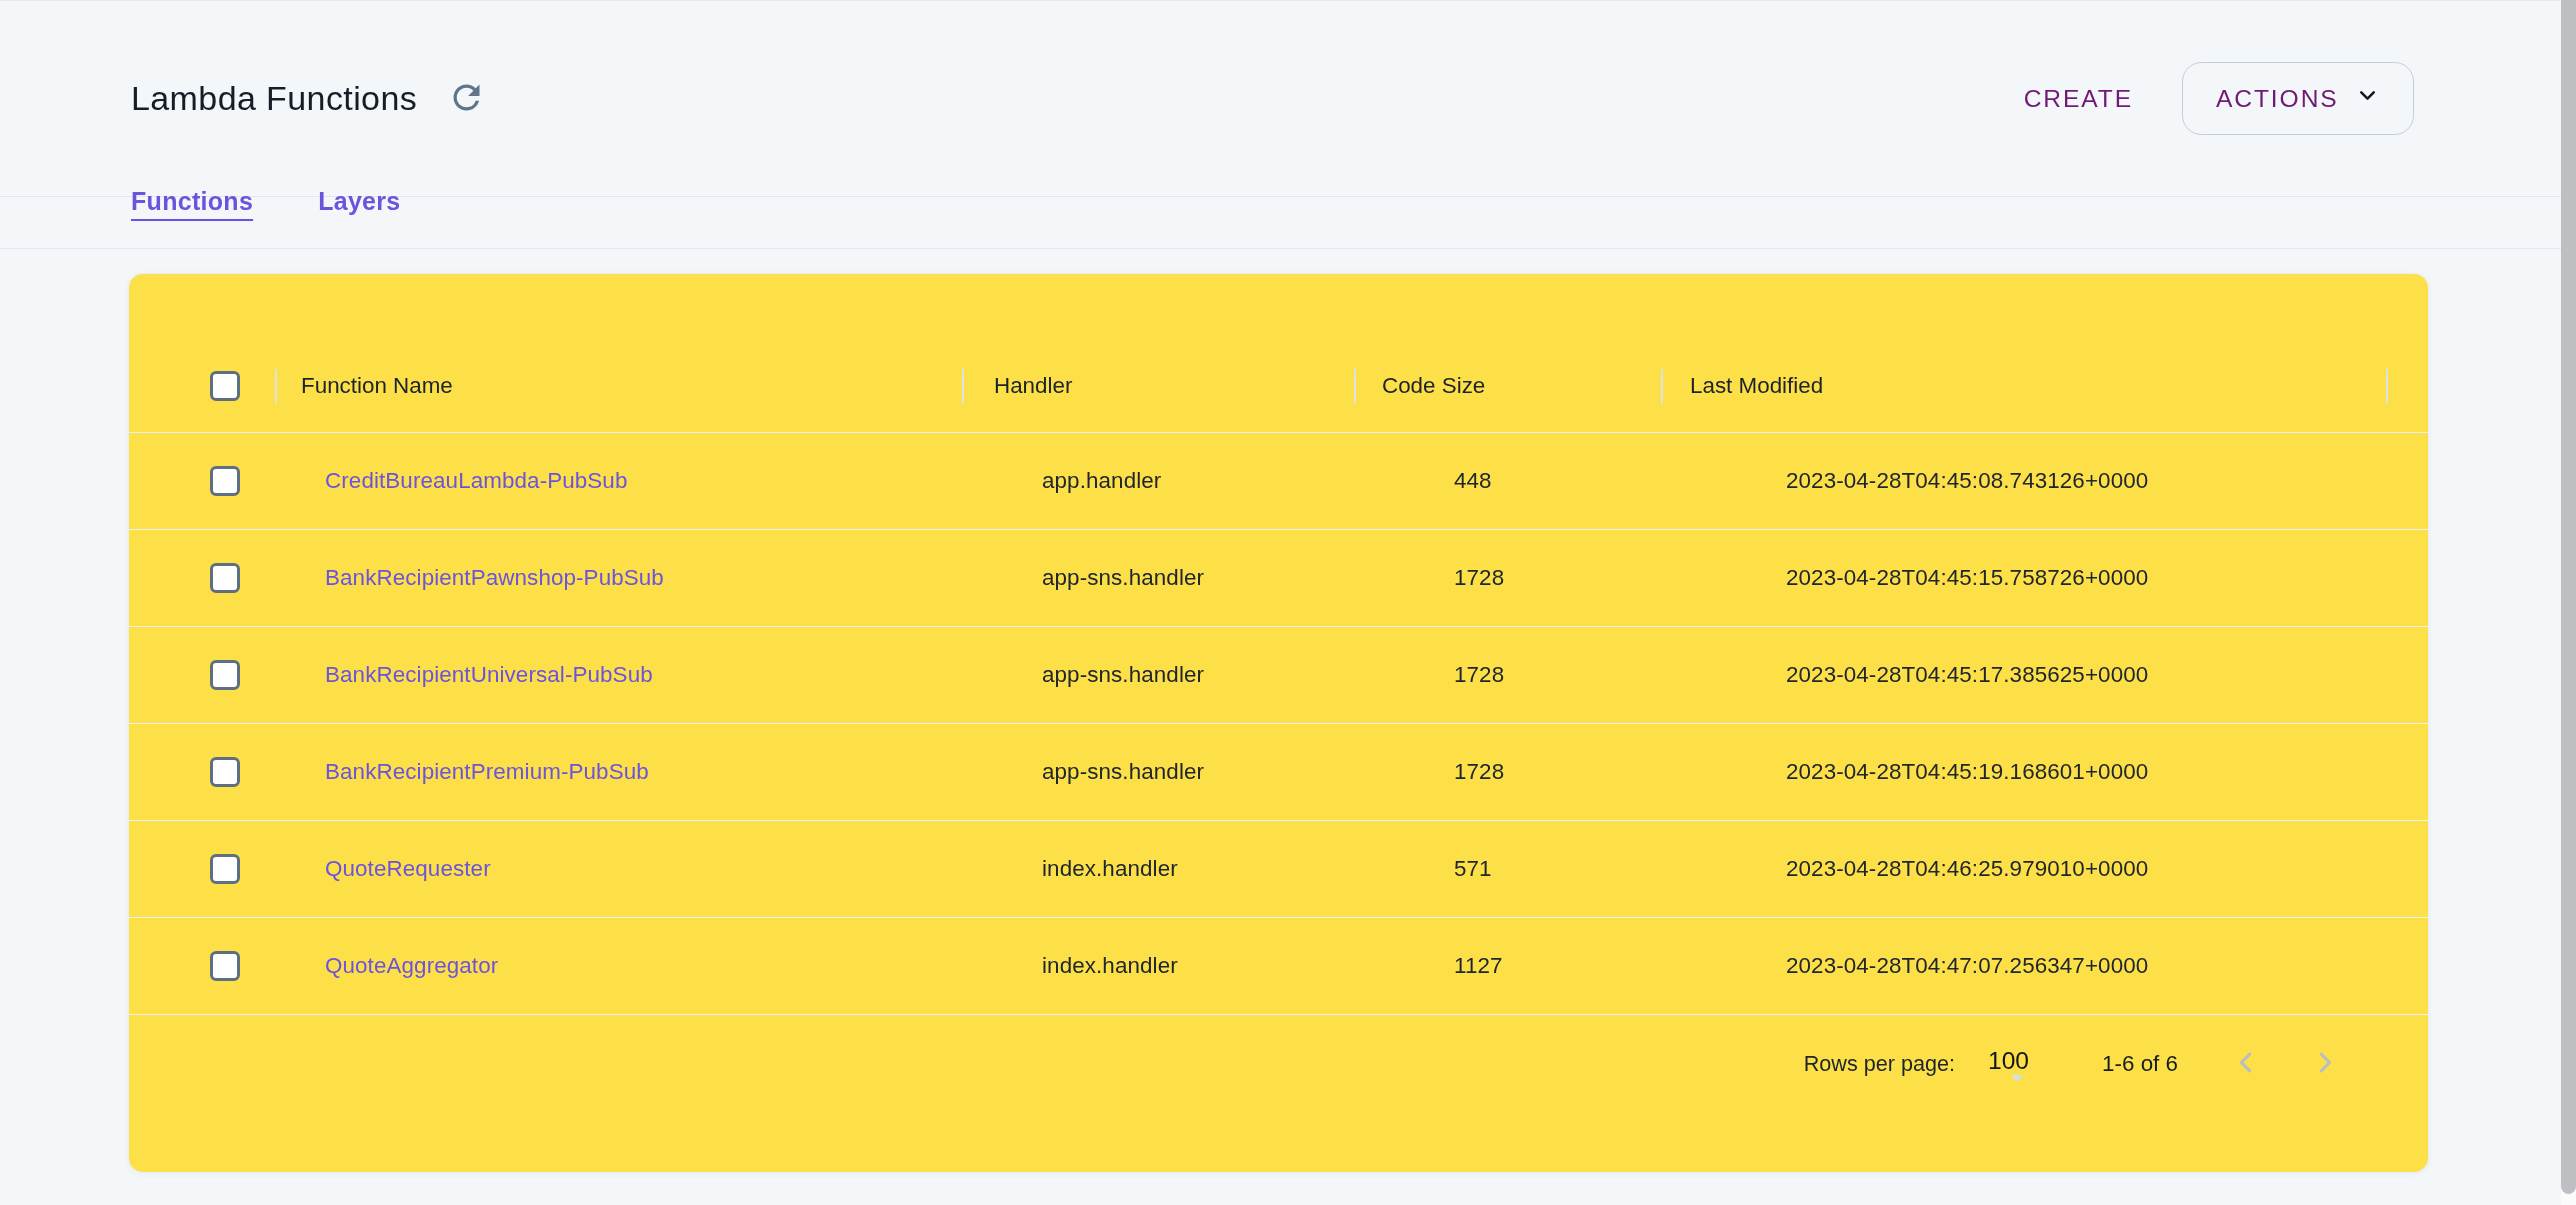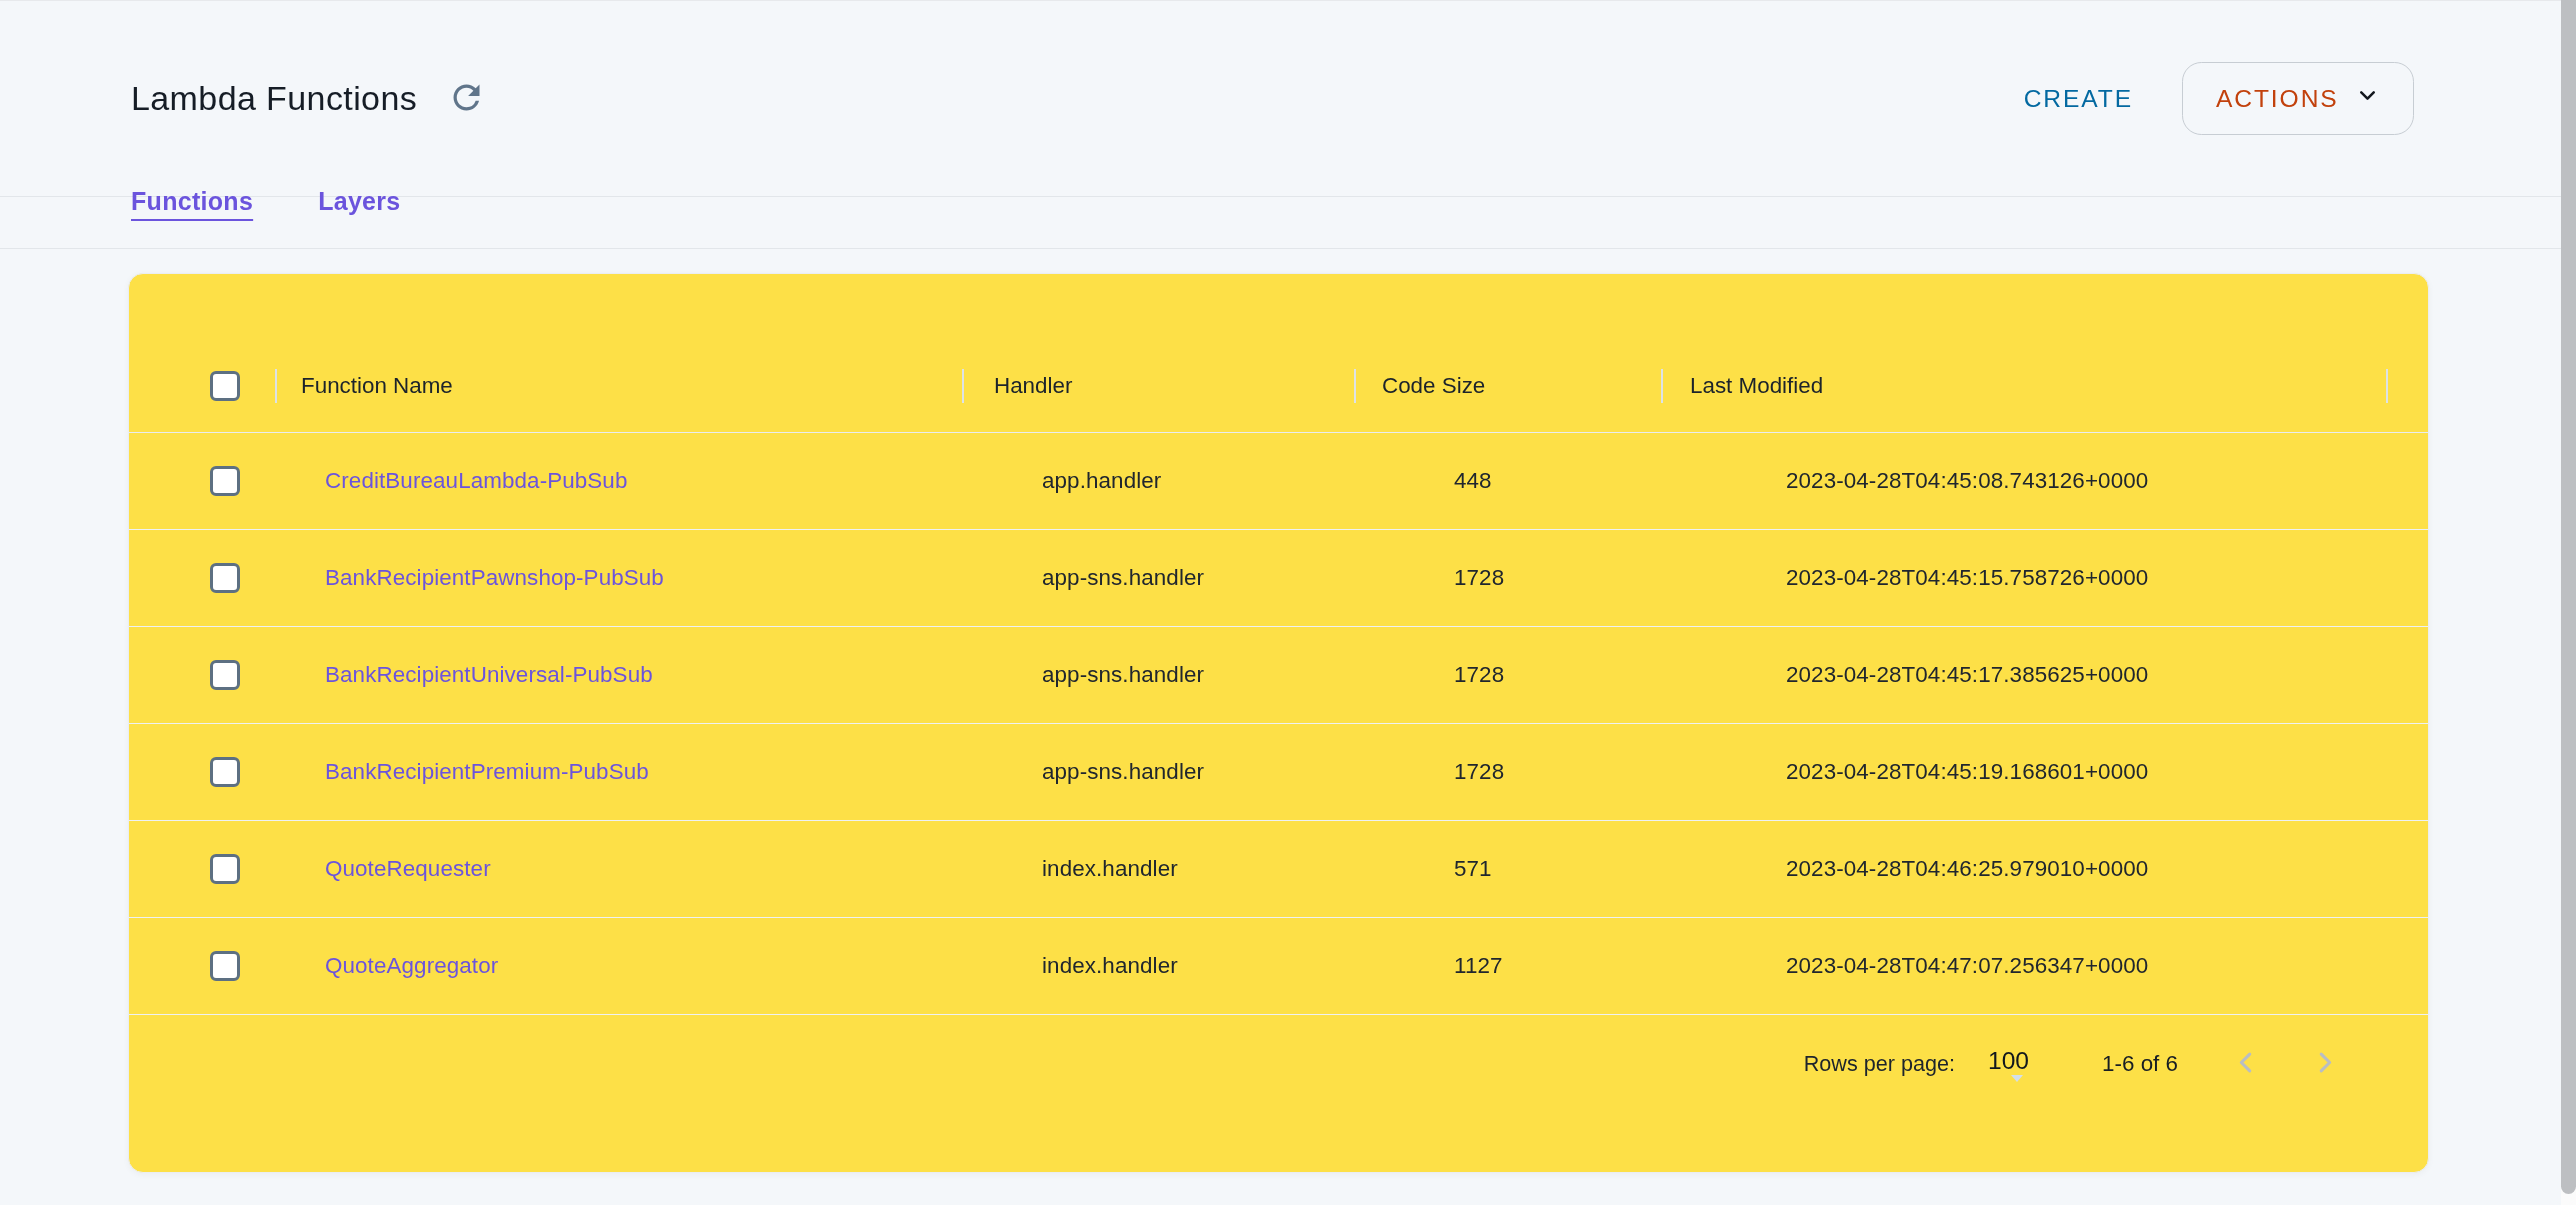--- a/index.html
+++ b/index.html
@@ -44,39 +44,39 @@
     display: flex;
     align-items: center;
   }
   .create-btn {
     background: none;
     border: none;
     font-family: inherit;
     font-size: 24.6px;
     font-weight: 500;
     letter-spacing: 1.9px;
-    color: #0369a1;
+    color: #701a75;
     cursor: pointer;
     padding: 13.4px 18px;
   }
   .actions-btn {
     margin-left: 31px;
     display: flex;
     align-items: center;
     gap: 16.4px;
     background: none;
     border: 1.5px solid #c7cdd3;
     border-radius: 19.4px;
     padding: 0 33px;
     height: 73px;
     font-family: inherit;
     font-size: 24.6px;
     font-weight: 500;
     letter-spacing: 1.9px;
-    color: #c2410c;
+    color: #701a75;
     cursor: pointer;
   }
 
   
   .tabsbar {
     position: absolute;
     left: 0; top: 155px;
     width: 2561px; height: 94px;
     border-bottom: 1.5px solid #e2e6ea;
     display: flex;

